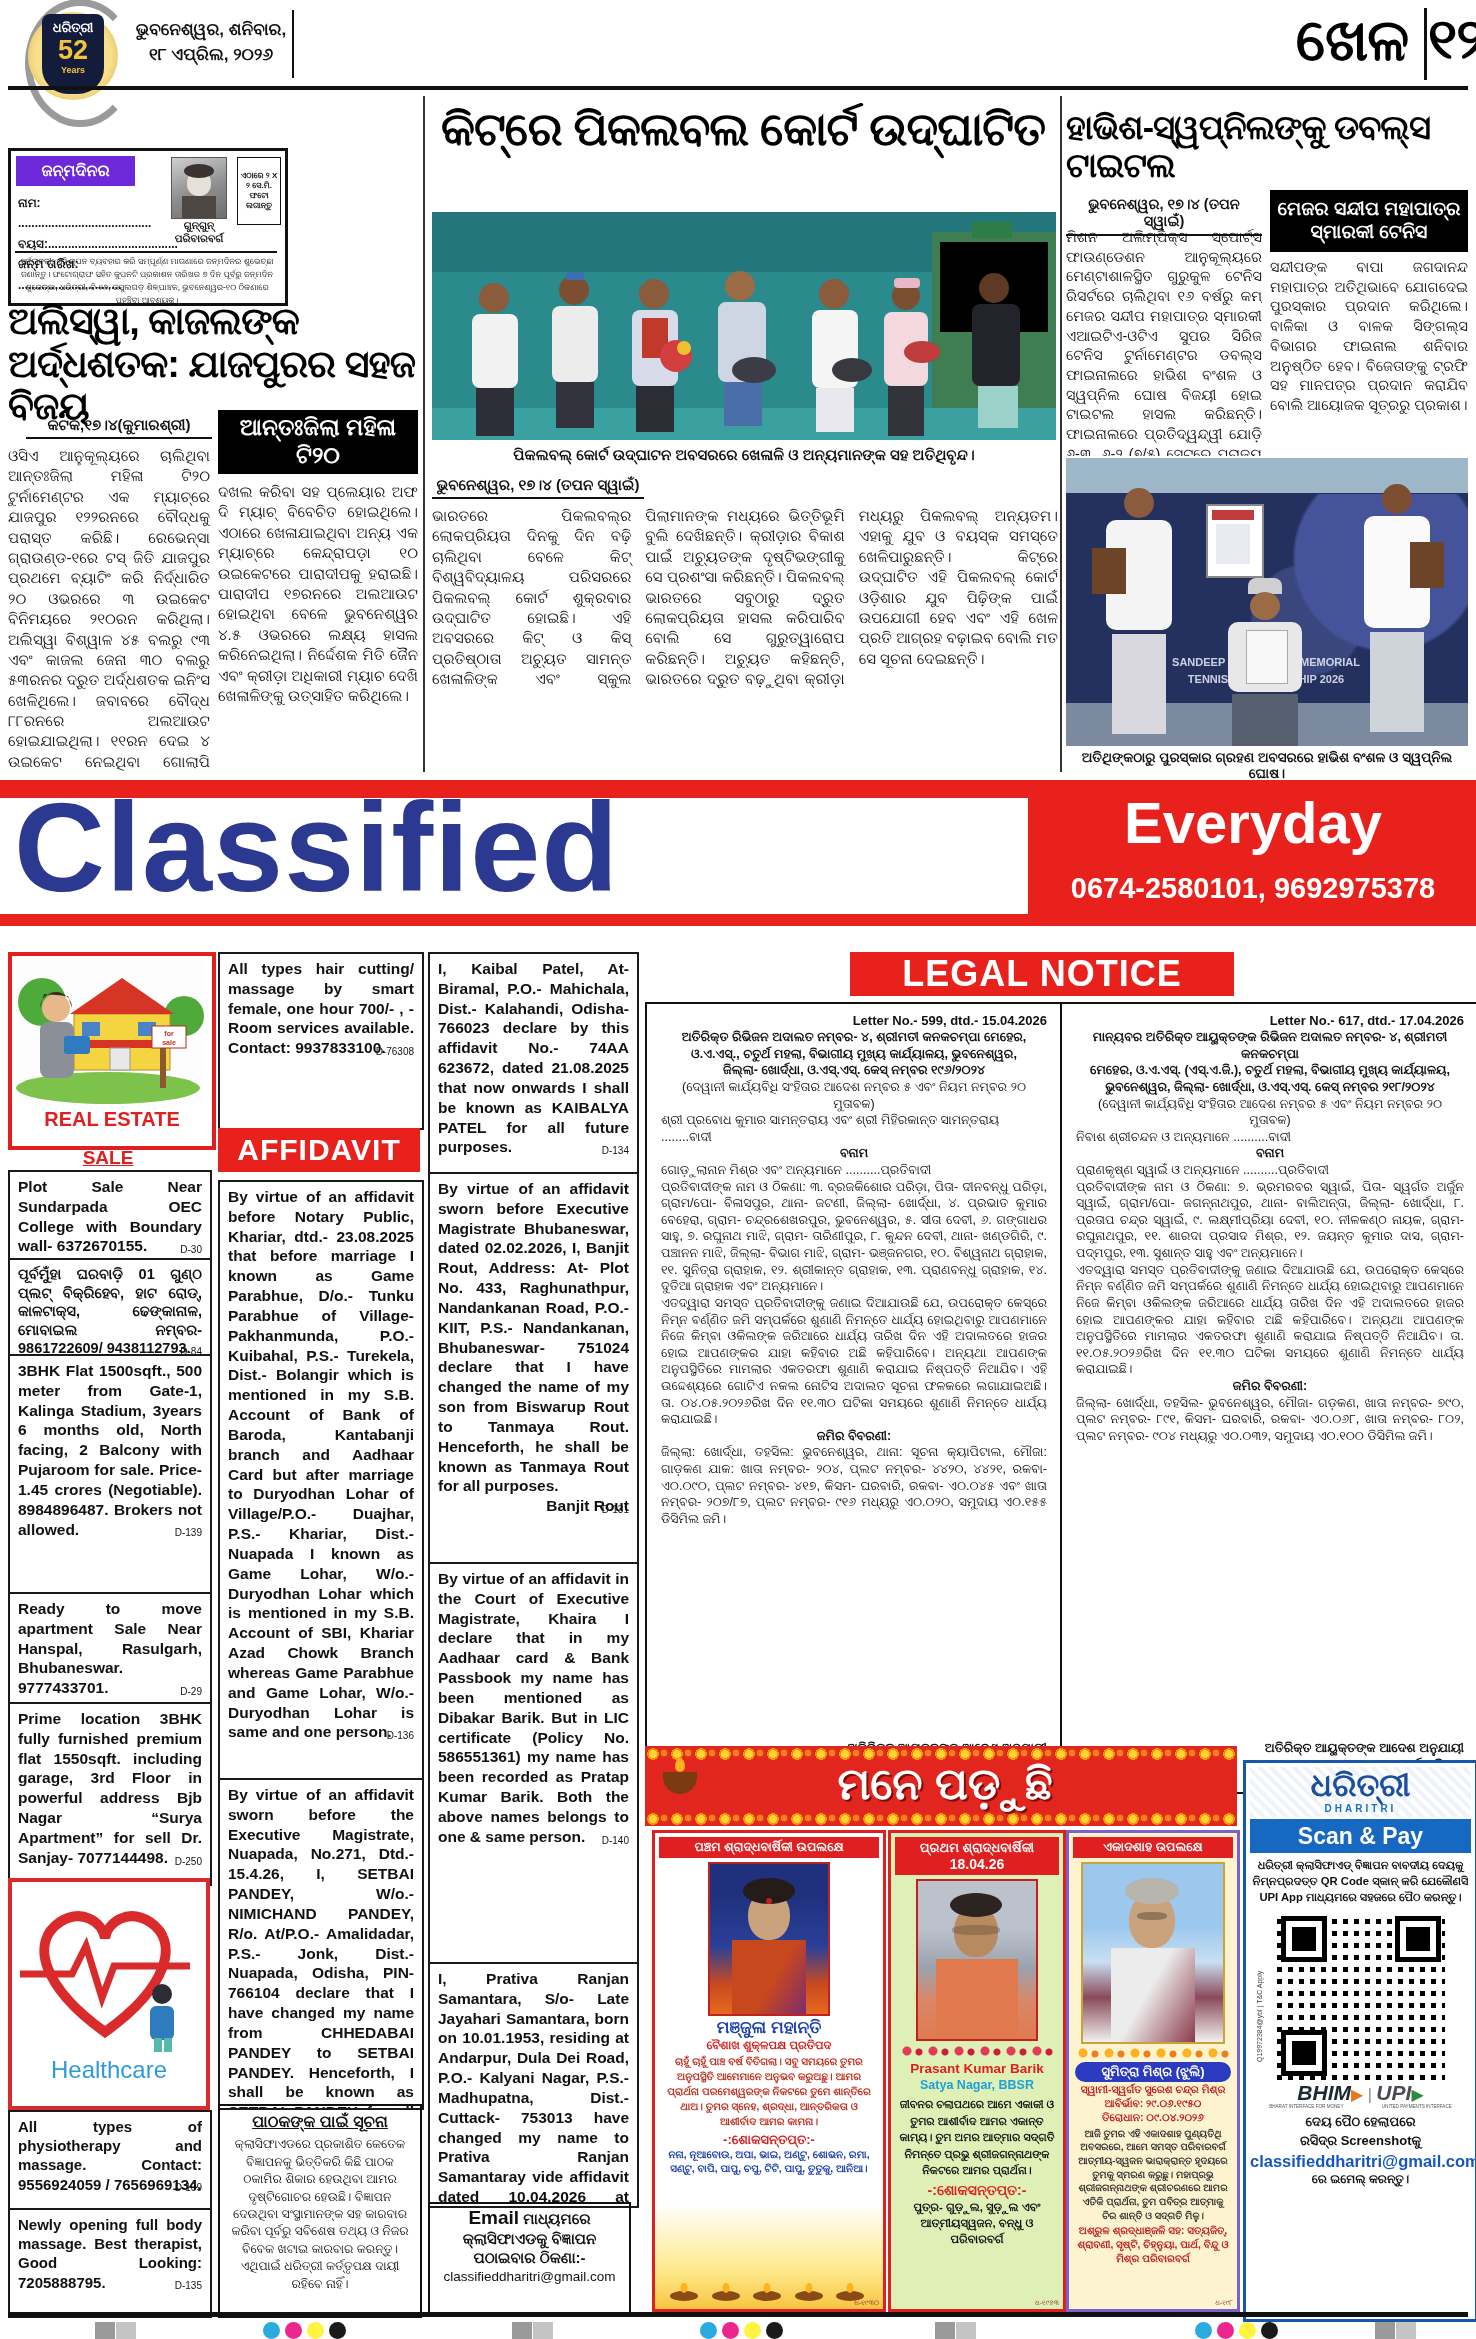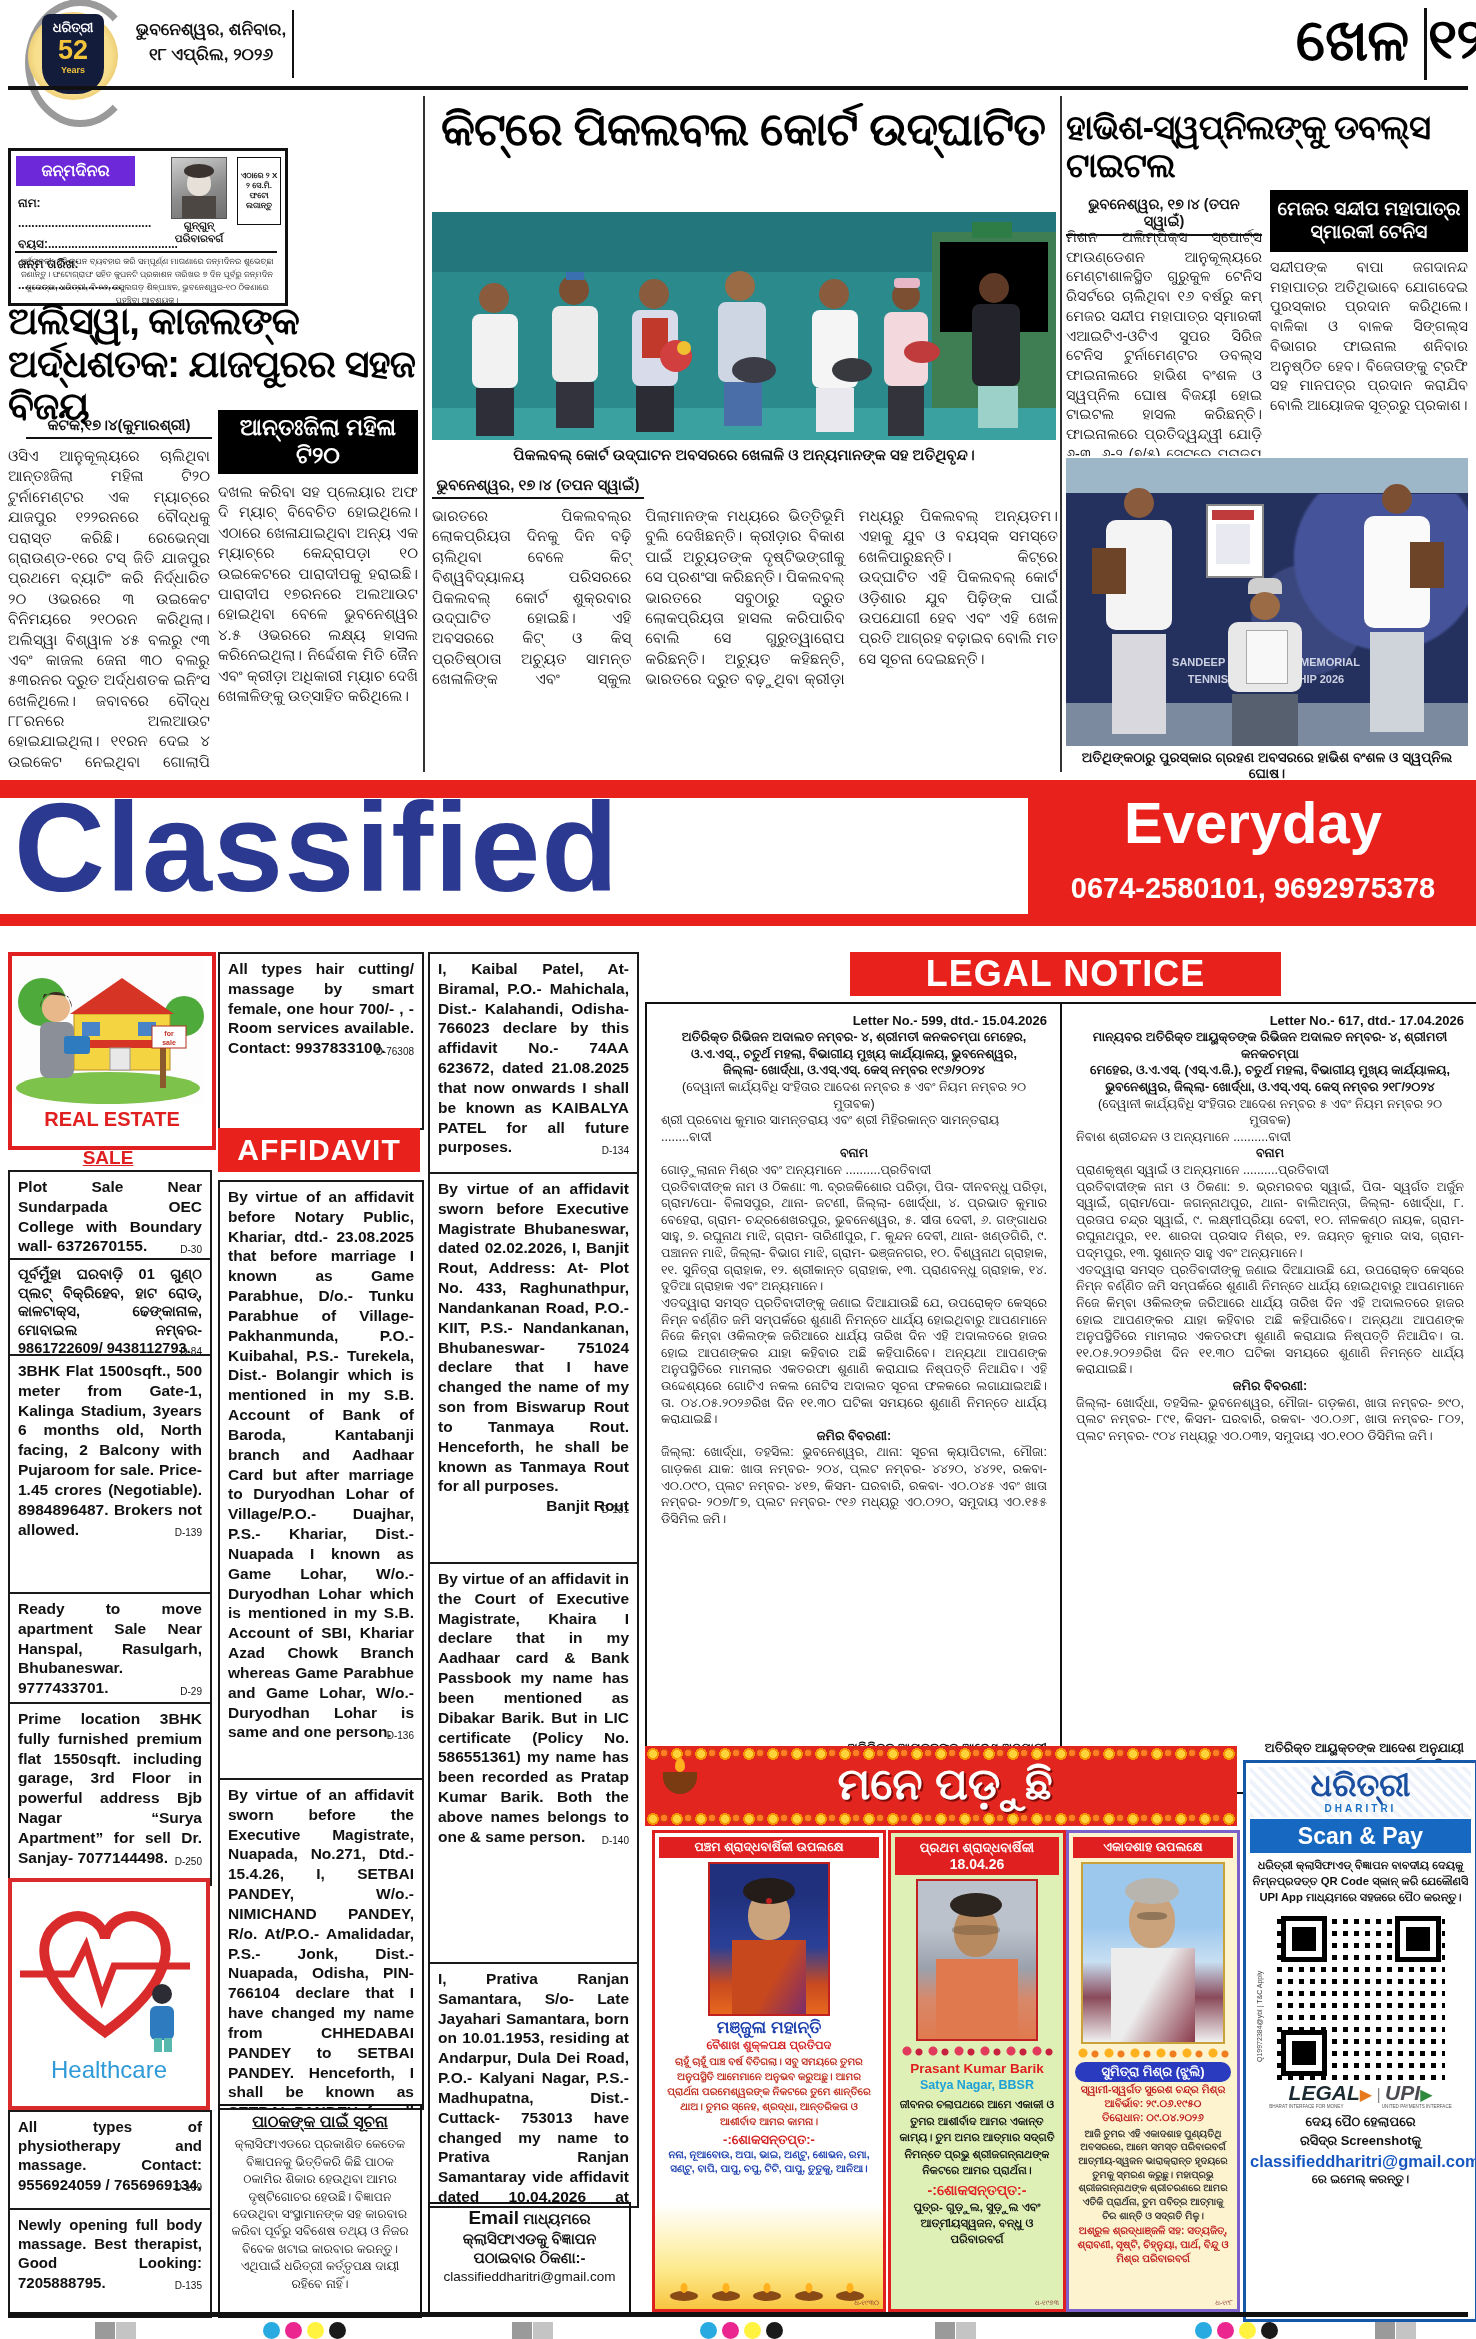--- a/index.html
+++ b/index.html
@@ -323,21 +323,21 @@
   </div>
   <div class="ab ctr" style="left:428px;top:2202px;width:195px;height:100px;border:2px solid #111;padding:4px 2px">
     <div style="font:700 15px/1.3 'Liberation Sans',sans-serif">
       <span style="font:900 19px/1 'Liberation Sans',sans-serif">Email</span><span> ମାଧ୍ୟମରେ</span>
       <div>କ୍ଲାସିଫାଏଡକୁ ବିଜ୍ଞାପନ</div>
       <div>ପଠାଇବାର ଠିକଣା:-</div>
     </div>
     <div style="font:500 13.5px/1.4 'Liberation Sans',sans-serif">classifieddharitri@gmail.com</div>
   </div>
 
-  <div class="redhdr" style="left:850px;top:952px;width:431px;height:44px;font-size:36px;letter-spacing:1px">LEGAL NOTICE</div>
+  <div class="redhdr" style="left:850px;top:952px;width:384px;height:44px;font-size:36px;letter-spacing:1px">LEGAL NOTICE</div>
 
   <div class="legalbox" style="left:645px;top:1002px;width:386px;height:772px">
     <div class="letter">Letter No.- 599, dtd.- 15.04.2026</div>
     <div class="court pre">ଅତିରିକ୍ତ ରିଭିଜନ ଅଦାଲତ ନମ୍ବର- ୪, ଶ୍ରୀମତୀ କନକଚମ୍ପା ମେହେର,
 ଓ.ଏ.ଏସ୍., ଚତୁର୍ଥ ମହଲା, ବିଭାଗୀୟ ମୁଖ୍ୟ କାର୍ଯ୍ୟାଳୟ, ଭୁବନେଶ୍ୱର,
 ଜିଲ୍ଲା- ଖୋର୍ଦ୍ଧା, ଓ.ଏସ୍.ଏସ୍. କେସ୍ ନମ୍ବର ୧୯୬/୨୦୨୪</div>
     <div class="ctr">(ଦେୱାନୀ କାର୍ଯ୍ୟବିଧି ସଂହିତାର ଆଦେଶ ନମ୍ବର ୫ ଏବଂ ନିୟମ ନମ୍ବର ୨୦ ମୁତାବକ)</div>
     <div>ଶ୍ରୀ ପ୍ରବୋଧ କୁମାର ସାମନ୍ତରାୟ ଏବଂ ଶ୍ରୀ ମିହିରକାନ୍ତ ସାମନ୍ତରାୟ ........ବାଦୀ</div>
     <div class="ctr" style="font-weight:700">ବନାମ</div>
     <div>ଗୋଡ଼ୁଲାନାନ ମିଶ୍ର ଏବଂ ଅନ୍ୟମାନେ ..........ପ୍ରତିବାଦୀ</div>
@@ -483,21 +483,21 @@
             <i></i>
           </div>
         <div class="fp" style="left:4px;bottom:4px">
             <i></i>
           </div>
       </div>
       <div class="ab" style="left:6px;top:150px;transform:rotate(-90deg);transform-origin:left top;
            font:400 7px/1 'Liberation Sans',sans-serif;color:#444;white-space:nowrap">Q19972384@ybl | T&amp;C Apply</div>
     </div>
     <div class="ctr" style="margin-top:2px">
-      <span style="font:900 italic 21px/1 'Liberation Sans',sans-serif;color:#1a2a30">LEGAL</span><span style="color:#e87a1e;font-weight:900">▶</span>
+      <span style="font:900 italic 21px/1 'Liberation Sans',sans-serif;color:#1a2a30">BHIM</span><span style="color:#e87a1e;font-weight:900">▶</span>
       <span style="color:#888">|</span>
       <span style="font:900 italic 21px/1 'Liberation Sans',sans-serif;color:#4a4a52">UPI</span><span style="color:#2e8a3c;font-weight:900">▶</span>
       <div style="display:flex;justify-content:space-around;font:500 4.6px/1.4 'Liberation Sans',sans-serif;color:#555">
         <span>BHARAT INTERFACE FOR MONEY</span>
         <span>UNITED PAYMENTS INTERFACE</span>
       </div>
     </div>
     <div class="ctr" style="font:800 13px/1.45 'Liberation Sans',sans-serif;margin-top:3px">
       <div>ଦେୟ ପୈଠ ହେଲାପରେ</div>
       <div>ରସିଦ୍‌ର Screenshotକୁ</div>

